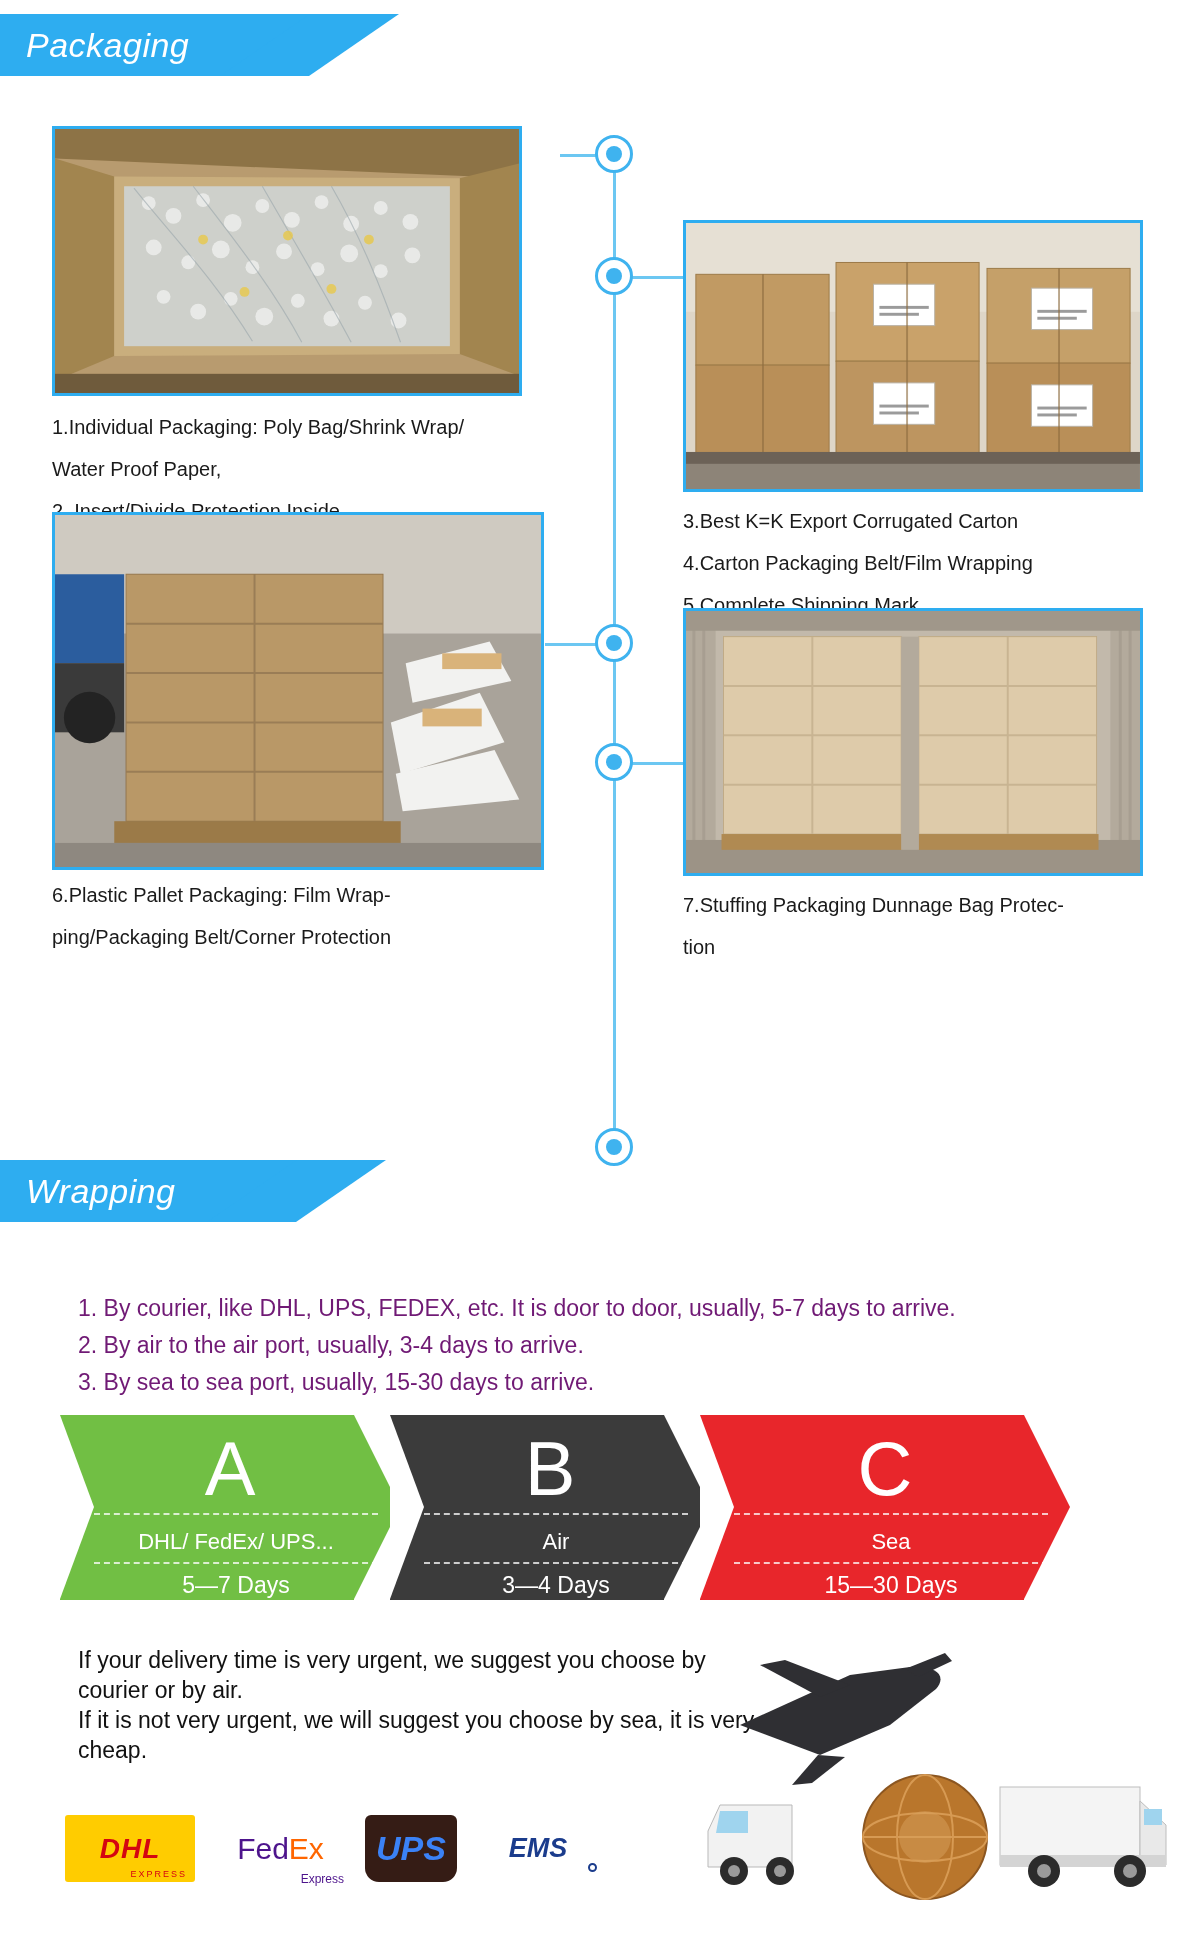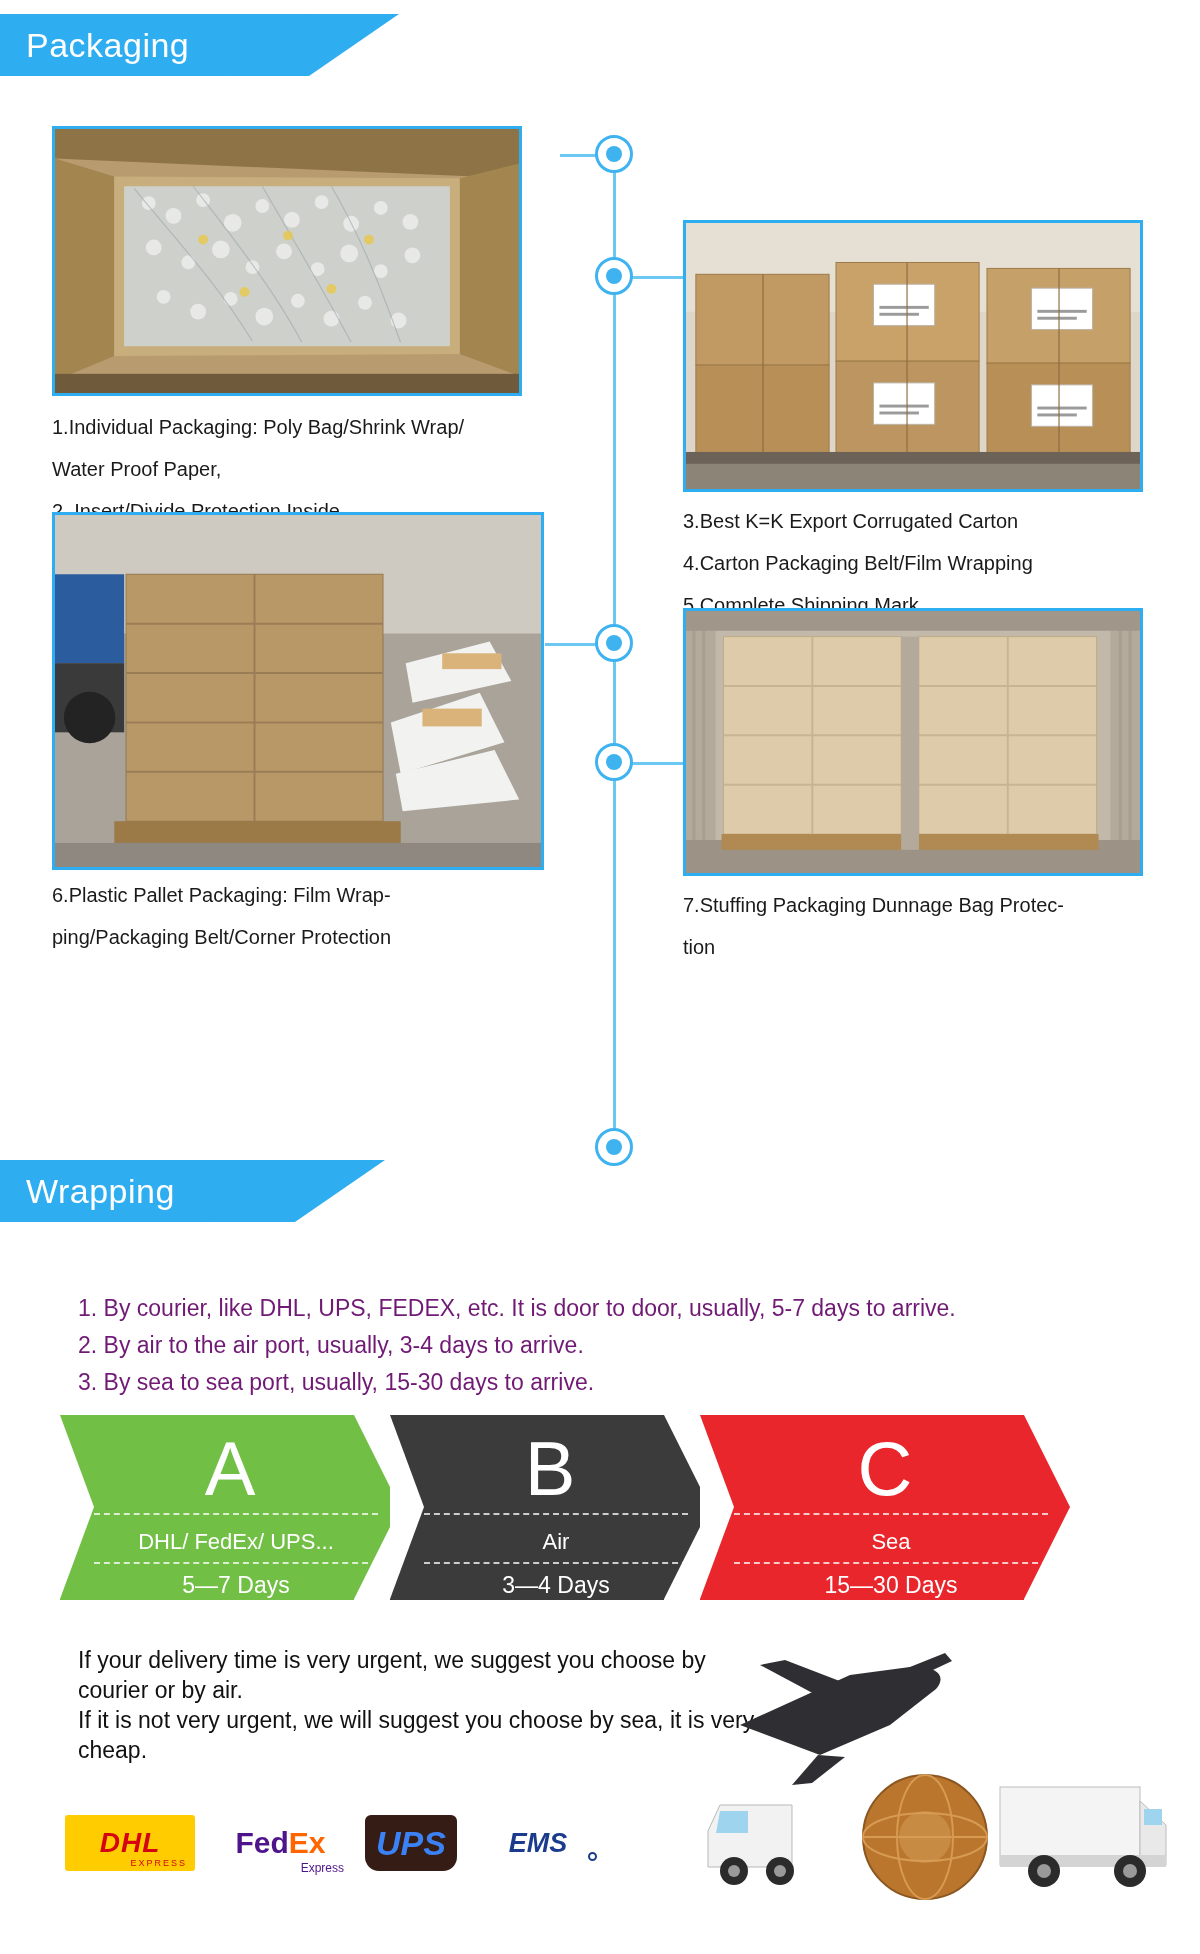--- a/index.html
+++ b/index.html
@@ -47,20 +47,21 @@
     border-right: 90px solid transparent;
   }
   .banner-title {
     position: relative;
     z-index: 3;
     color: #ffffff;
     font-size: 34px;
     letter-spacing: .5px;
     font-weight: 400;
     white-space: nowrap;
+    font-style: italic;
   }
 
   
   .pack-wrap { position: absolute; left: 0; top: 108px; width: 996px; height: 1060px; padding-left: 32px; }
 
   .photo {
     position: absolute;
     border: 3px solid #2eadf0;
     background: #d9d2c6;
     overflow: hidden;
@@ -159,26 +160,26 @@
     position: absolute;
     left: 78px; top: 1645px;
     width: 680px;
     font-size: 23px;
     line-height: 30px;
     color: #111;
   }
 
   
   .logos { position: absolute; left: 65px; top: 1815px; width: 600px; height: 80px; }
-  .logo { position: absolute; top: 0; height: 56px; border-radius: 3px; display:flex; align-items:center; justify-content:center; }
+  .logo { position: absolute; top: 0; height: 67px; border-radius: 3px; display:flex; align-items:center; justify-content:center; }
   .dhl { left: 0; width: 130px; background: linear-gradient(#fc0, #fc0); }
   .dhl .txt { color: #d40511; font-weight: bold; font-size: 28px; font-style: italic; letter-spacing:1px;}
   .dhl .sub { position:absolute; bottom:3px; right:8px; font-size:9px; color:#d40511; letter-spacing:2px;}
   .fedex { left: 148px; width: 135px; background: #fff; }
-  .fedex .txt { font-size: 30px; font-weight: bold; }
+  .fedex .txt { font-size: 30px; font-weight: normal; }
   .fedex .p { color: #4d148c; } .fedex .e { color: #ff6600; }
   .fedex .sub { position:absolute; bottom:-4px; right:4px; font-size:12px; color:#4d148c;}
   .ups { left: 300px; width: 92px; background: #351c15; border-radius: 6px 6px 14px 14px;}
   .ups .txt { color: #3b82f6; font-size: 34px; font-weight: bold; font-style: italic;}
   .ems { left: 408px; width: 130px; background: #fff;}
   .ems .txt { color:#1b3c8c; font-size: 27px; font-weight: bold; font-style: italic;}
   .ems .dot { position:absolute; right:6px; bottom:10px; width:9px;height:9px;border-radius:50%;border:2px solid #1b3c8c;}
 
   .transport { position: absolute; left: 700px; top: 1605px; width: 470px; height: 320px; }
 </style>

